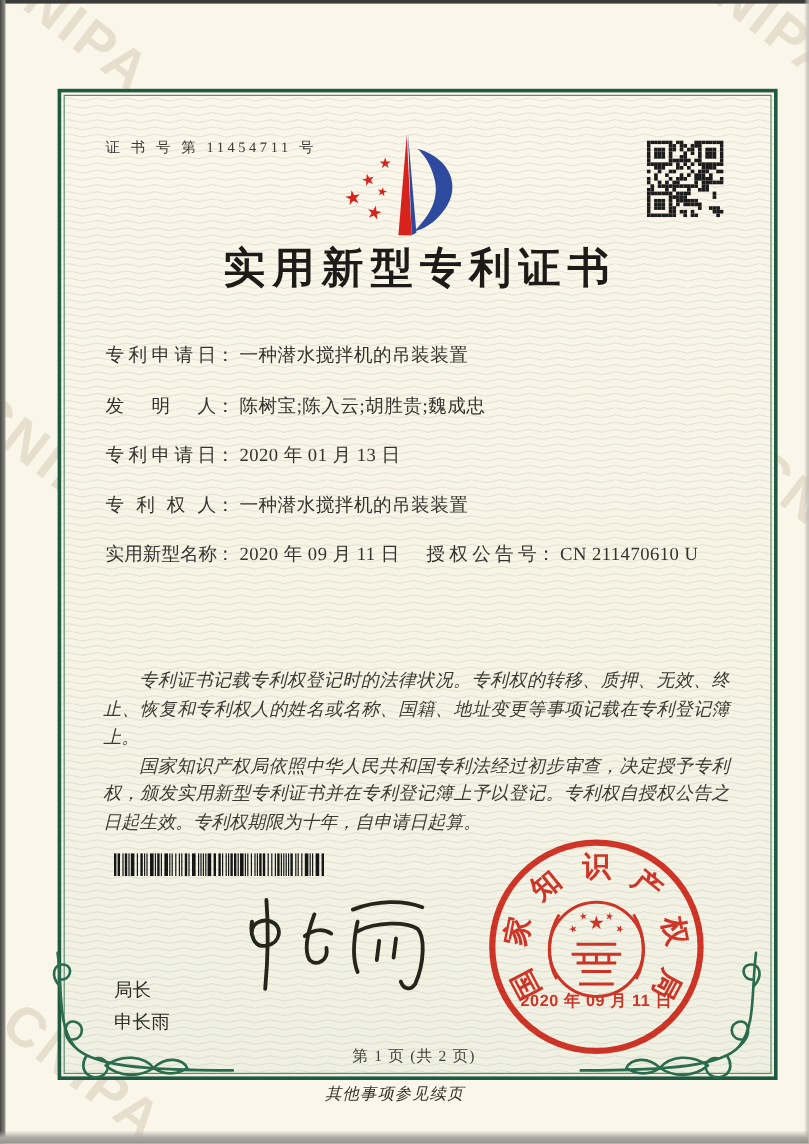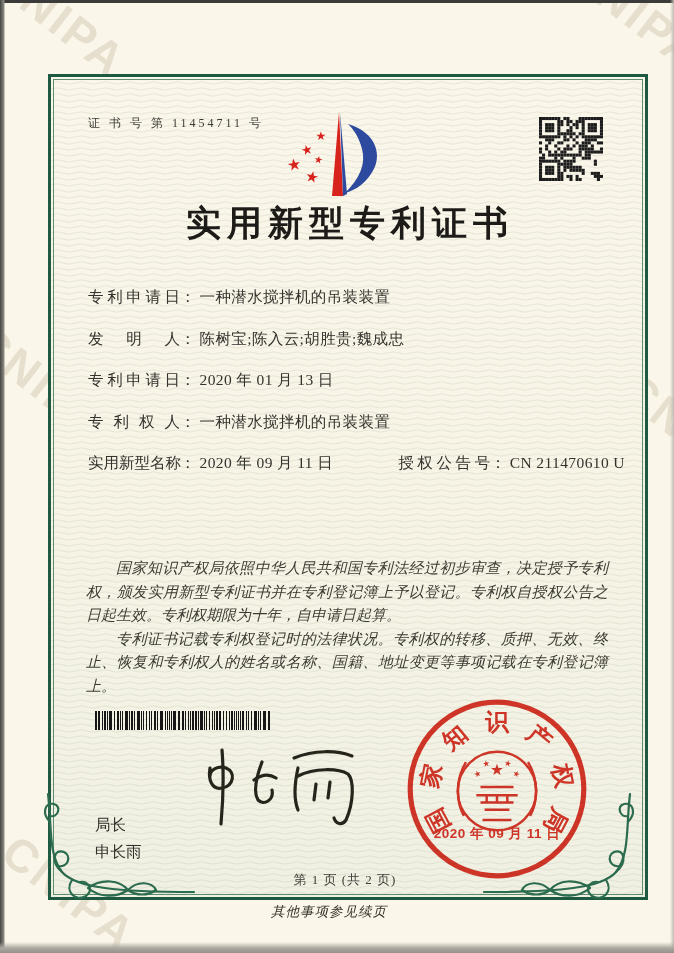--- a/index.html
+++ b/index.html
@@ -37,21 +37,21 @@
   .qr{position:absolute;left:539px;top:117px;z-index:3;}
   .title{position:absolute;left:48px;top:200px;width:594px;text-align:center;font-size:35px;
          font-weight:bold;letter-spacing:6px;padding-left:10px;box-sizing:border-box;color:#1c1b18;z-index:3;}
   
   .fields{position:absolute;left:88px;top:286px;width:520px;z-index:3;font-size:15.5px;}
   .field-row{margin-bottom:19.5px;line-height:22px;white-space:nowrap;}
   .flabel{display:inline-block;width:92px;text-align:justify;text-align-last:justify;
           vertical-align:top;color:#33322d;}
   .colon{margin-right:4px;}
   .fvalue{letter-spacing:0.4px;}
-  .pair2{margin-left:65px;}
+  .pair2{margin-left:22px;}
   
   .paras{position:absolute;left:86px;top:557px;width:522px;z-index:3;font-size:15px;line-height:23.5px;
          font-style:italic;text-align:justify;color:#3c3b33;}
   .paras p{margin:0;text-indent:2em;}
   
   .barcode{position:absolute;left:95px;top:711px;z-index:3;}
   
   .signer{position:absolute;left:95px;top:813px;z-index:3;font-family:Liberation Mono, monospace;
           font-size:15.5px;line-height:27px;color:#2e2d28;}
   .signature{position:absolute;left:190px;top:740px;z-index:4;}
@@ -368,22 +368,22 @@
     </div>
     <div class="field-row">
       <span class="flabel">专利权人</span><span class="colon">：</span><span class="fvalue">一种潜水搅拌机的吊装装置</span>
     </div>
     <div class="field-row">
       <span class="flabel">实用新型名称</span><span class="colon">：</span><span class="fvalue">2020 年 09 月 11 日</span><span class="pair2"><span class="flabel">授权公告号</span><span class="colon">：</span><span class="fvalue">CN 211470610 U</span></span>
     </div>
   </div>
 
   <div class="paras">
+    <p>专利证书记载专利权登记时的法律状况。专利权的转移、质押、无效、终止、恢复和专利权人的姓名或名称、国籍、地址变更等事项记载在专利登记簿上。</p>
     <p>国家知识产权局依照中华人民共和国专利法经过初步审查，决定授予专利权，颁发实用新型专利证书并在专利登记簿上予以登记。专利权自授权公告之日起生效。专利权期限为十年，自申请日起算。</p>
-    <p>专利证书记载专利权登记时的法律状况。专利权的转移、质押、无效、终止、恢复和专利权人的姓名或名称、国籍、地址变更等事项记载在专利登记簿上。</p>
   </div>
 
   <svg class="barcode" id="barcode-svg" width="178" height="19" viewBox="0 0 178 19">
       <rect x="0" y="0" width="2" height="19" fill="#161616"></rect>
       <rect x="3" y="0" width="2" height="19" fill="#161616"></rect>
       <rect x="7" y="0" width="1" height="19" fill="#161616"></rect>
       <rect x="9" y="0" width="2" height="19" fill="#161616"></rect>
       <rect x="12" y="0" width="1" height="19" fill="#161616"></rect>
       <rect x="14" y="0" width="3" height="19" fill="#161616"></rect>
       <rect x="19" y="0" width="1" height="19" fill="#161616"></rect>

